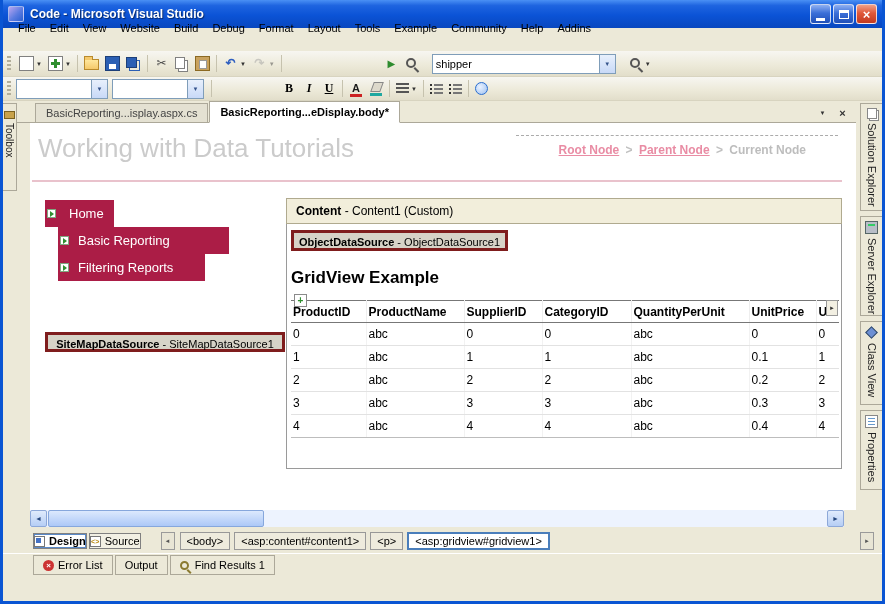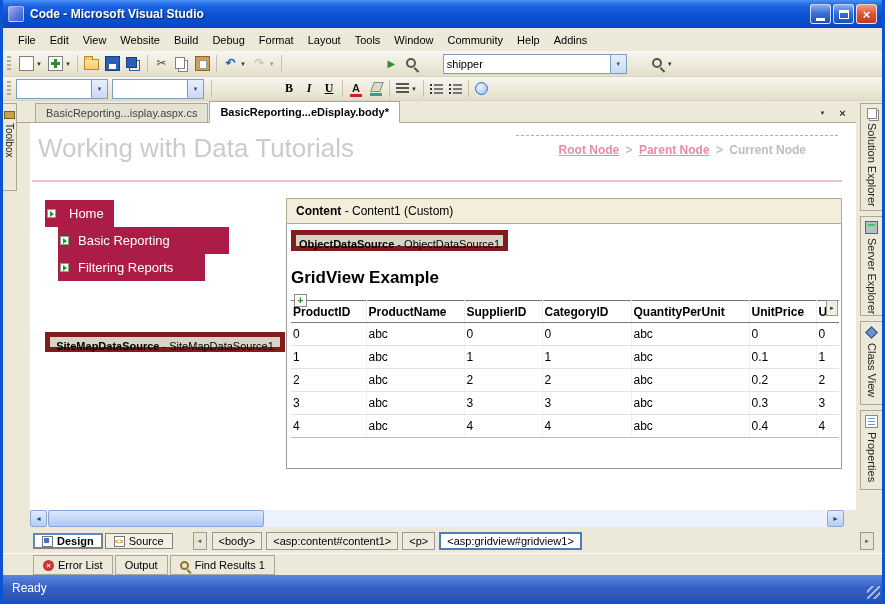--- a/index.html
+++ b/index.html
@@ -17,21 +17,21 @@
   .title-text{color:#fff;font-weight:bold;font-size:12px;text-shadow:1px 1px 1px rgba(0,0,0,.5);flex:1;white-space:nowrap;}
   .winbtns{display:flex;gap:2px;}
   .wbtn{width:21px;height:20px;border:1px solid rgba(255,255,255,.75);border-radius:3px;
     display:flex;align-items:center;justify-content:center;color:#fff;}
   .wbtn.bblue{background:linear-gradient(180deg,#8FB0F2 0%,#3B6FD8 45%,#1F4FB8 100%);}
   .wbtn.bred{background:linear-gradient(180deg,#F0A088 0%,#E0583A 45%,#C23A20 100%);font-size:13px;font-weight:bold;}
   .glyph-min{display:block;width:9px;height:3px;background:#fff;margin-top:10px;}
   .glyph-max{display:block;width:10px;height:9px;border:1px solid #fff;border-top:3px solid #fff;}
 
   
-  .menubar{position:absolute;left:0;top:28px;width:849px;height:23px;display:flex;align-items:center;padding-left:8px;}
+  .menubar{position:absolute;left:0;top:16px;width:849px;height:23px;display:flex;align-items:center;padding-left:8px;}
   .menu-item{padding:4px 7px;cursor:default;}
 
   
   .toolbar{position:absolute;left:0;width:879px;display:flex;align-items:center;padding-left:2px;
     background:linear-gradient(180deg,#F7F6F1 0%,#ECE9D8 60%,#E2DECA 100%);border-bottom:1px solid #D8D4C0;}
   #toolbar1{top:51px;height:26px;}
   #toolbar2{top:77px;height:24px;}
   .grip{width:4px;height:16px;margin:0 5px 0 2px;flex:none;
     background:repeating-linear-gradient(180deg,#B2AE9A 0 2px,transparent 2px 4px);}
   .sep{width:1px;height:17px;background:#C6C2AE;margin:0 3px;flex:none;}
@@ -58,21 +58,21 @@
   .c-cut{color:#444;}
   .c-undo{color:#2F5FC0;font-weight:bold;}
   .c-redo{color:#9a9a9a;font-weight:bold;}
   .c-play{color:#2E8B2E;font-size:10px;}
   .i-mag{border:2px solid #555;border-radius:50%;width:10px;height:10px;margin:1px 3px 3px 1px;}
   .i-mag::after{content:"";position:absolute;left:7px;top:7px;width:6px;height:2px;background:#555;transform:rotate(45deg);transform-origin:0 0;}
   .combo{height:20px;background:#fff;border:1px solid #7F9DB9;display:flex;align-items:stretch;flex:none;}
   .combo input{border:none;outline:none;flex:1;font:11px "Liberation Sans",sans-serif;padding:0 3px;background:transparent;min-width:0;}
   .combo .ca{width:16px;display:flex;align-items:center;justify-content:center;font-size:6px;color:#36548C;
     background:linear-gradient(180deg,#E8F0FC,#C8D9F7);border-left:1px solid #7F9DB9;}
-  #maincombo{width:184px;margin:0 21px;}
+  #maincombo{width:184px;margin:0 10px;}
   .fmtcombo{width:92px;margin-right:4px;}
   .fmt-letter{font-family:"Liberation Serif",serif;font-size:12px;font-weight:bold;width:14px;text-align:center;}
   .fmt-i{font-style:italic;} .fmt-u{text-decoration:underline;}
   .i-fontcolor{position:relative;font-weight:bold;font-size:11px;width:14px;text-align:center;line-height:11px;color:#1a1a1a;}
   .i-fontcolor::after{content:"";position:absolute;left:1px;right:1px;bottom:-3px;height:3px;background:#CC2222;}
   .i-highlight{width:14px;height:14px;position:relative;}
   .i-highlight::before{content:"";position:absolute;left:3px;top:0;width:8px;height:8px;background:#DDD9CB;border:1px solid #888;transform:skewX(-20deg);}
   .i-highlight::after{content:"";position:absolute;left:1px;right:1px;bottom:0;height:3px;background:#1FA8A0;}
   .i-align{width:13px;height:11px;background:repeating-linear-gradient(180deg,#555 0 2px,transparent 2px 4px);}
   .i-list{width:13px;height:11px;position:relative;}
@@ -119,21 +119,21 @@
   .bc-cur{color:#BDBDBD;}
   .hdr-line{position:absolute;left:2px;top:57px;width:810px;height:0;border-top:2px solid #E9C2CC;}
   .navitem{position:absolute;background:#AB1D46;color:#fff;font-size:13px;cursor:default;}
   .navmark{position:absolute;left:2px;top:50%;margin-top:-5px;width:9px;height:9px;background:#fff;border:1px solid #7FA87F;}
   .navmark::after{content:"";position:absolute;left:2px;top:1px;width:0;height:0;
     border-left:4px solid #2F8F2F;border-top:3px solid transparent;border-bottom:3px solid transparent;}
   .nav-label{display:block;padding-left:20px;line-height:27px;white-space:normal;}
   #nav0 .nav-label{padding-left:24px;}
   #nav3 .nav-label{line-height:18px;padding-top:4px;}
   #nav3 .navmark{top:8px;margin-top:0;}
-  .dsbox{position:absolute;background:#D7D3C7;border:5px solid #7f1d1d;font-size:11px;text-align:center;color:#000;white-space:nowrap;}
+  .dsbox{position:absolute;background:#D7D3C7;border:3px solid #7f1d1d;font-size:11px;text-align:center;color:#000;white-space:nowrap;}
   #smds{left:15px;top:209px;width:240px;height:20px;line-height:18px;}
   .cpanel{position:absolute;left:256px;top:75px;width:556px;height:271px;}
   .cp-header{height:26px;background:#F2EEDB;border:1px solid #B0AA8F;line-height:24px;padding-left:9px;font-size:12px;}
   .cp-body{position:absolute;left:0;top:26px;right:0;bottom:0;background:#fff;border:1px solid #9A9A9A;border-top:none;}
   #ods{left:4px;top:6px;width:217px;height:21px;line-height:19px;}
   .gv-title{position:absolute;left:4px;top:44px;font-size:17px;font-weight:bold;color:#000;}
   .move-handle{position:absolute;left:7px;top:70px;width:13px;height:13px;background:#fff;border:1px solid #8A8A8A;
     color:#2F8F2F;font-weight:bold;font-size:10px;line-height:11px;text-align:center;z-index:3;}
   .smart-arrow{position:absolute;right:3px;top:76px;width:12px;height:16px;background:#F2EFE2;border:1px solid #999;
     font-size:6px;display:flex;align-items:center;justify-content:center;color:#333;z-index:3;}
@@ -147,21 +147,21 @@
   
   .hscroll{position:absolute;left:27px;top:510px;width:814px;height:17px;background:#EDF3FE;}
   .harrow{position:absolute;top:0;width:17px;height:17px;background:linear-gradient(180deg,#E0EBFC,#B6CEF5);
     border:1px solid #8DA8D8;border-radius:2px;display:flex;align-items:center;justify-content:center;font-size:7px;color:#26477E;}
   .ha-l{left:0;} .ha-r{right:0;}
   .hthumb{position:absolute;left:18px;top:0;width:216px;height:17px;border-radius:2px;
     background:linear-gradient(180deg,#DCE9FD 0%,#ACC8F7 100%);border:1px solid #86A7DC;}
 
   
   .viewbar{position:absolute;left:0;top:529px;width:879px;height:24px;display:flex;align-items:center;padding-left:30px;}
-  .vbtn{height:16px;display:flex;align-items:center;gap:4px;padding:0 8px;border:1px solid #808080;background:#F2F0E4;font-size:11px;margin-right:2px;flex:none;}
+  .vbtn{height:16px;display:flex;align-items:center;gap:4px;padding:0 0;border:1px solid #808080;background:#F2F0E4;font-size:11px;margin-right:2px;flex:none;}
   .vbtn.active{background:#fff;box-shadow:inset 0 0 0 1px #5A8AC8;font-weight:bold;}
   .vb-ico-design{width:11px;height:11px;background:#fff;border:1px solid #777;background-repeat:no-repeat;
     background-image:linear-gradient(#4472C4,#4472C4);background-size:5px 5px;background-position:1px 1px;}
   .vb-ico-source{width:11px;height:11px;background:#fff;border:1px solid #777;color:#B8860B;font-size:7px;line-height:9px;text-align:center;font-weight:bold;}
   .tagnav-btn{width:14px;height:18px;border:1px solid #9A9A9A;background:#E8E5D5;display:flex;align-items:center;justify-content:center;
     font-size:6px;color:#555;margin:0 5px 0 18px;flex:none;}
   .tag{height:18px;line-height:16px;padding:0 6px;border:1px solid #989898;background:#EEEBDD;margin-right:4px;font-size:11px;white-space:nowrap;flex:none;}
   .tag.selected{border:2px solid #4A7EBB;line-height:14px;background:#fff;}
   .tagnav-right{position:absolute;right:8px;top:3px;margin:0;}
 
@@ -201,21 +201,21 @@
   <div class="menubar">
     <span class="menu-item">File</span>
     <span class="menu-item">Edit</span>
     <span class="menu-item">View</span>
     <span class="menu-item">Website</span>
     <span class="menu-item">Build</span>
     <span class="menu-item">Debug</span>
     <span class="menu-item">Format</span>
     <span class="menu-item">Layout</span>
     <span class="menu-item">Tools</span>
-    <span class="menu-item">Window</span>
+    <span class="menu-item">Example</span>
     <span class="menu-item">Community</span>
     <span class="menu-item">Help</span>
     <span class="menu-item">Addins</span>
   </div>
 
   <div id="toolbar1" class="toolbar">
     <span class="grip"></span>
     <span class="tbtn">
         <span class="ico i-page"></span>
         <span class="dd">▼</span>
@@ -491,18 +491,14 @@
     </span>
     <span class="btab">
       <span>Output</span>
     </span>
     <span class="btab">
       <span class="bi-find"></span>
       <span>Find Results 1</span>
     </span>
   </div>
 
-  <div class="statusbar">
-    <span>Ready</span>
-    <span class="grip-corner"></span>
-  </div>
 
 </div>
 
 </body></html>

